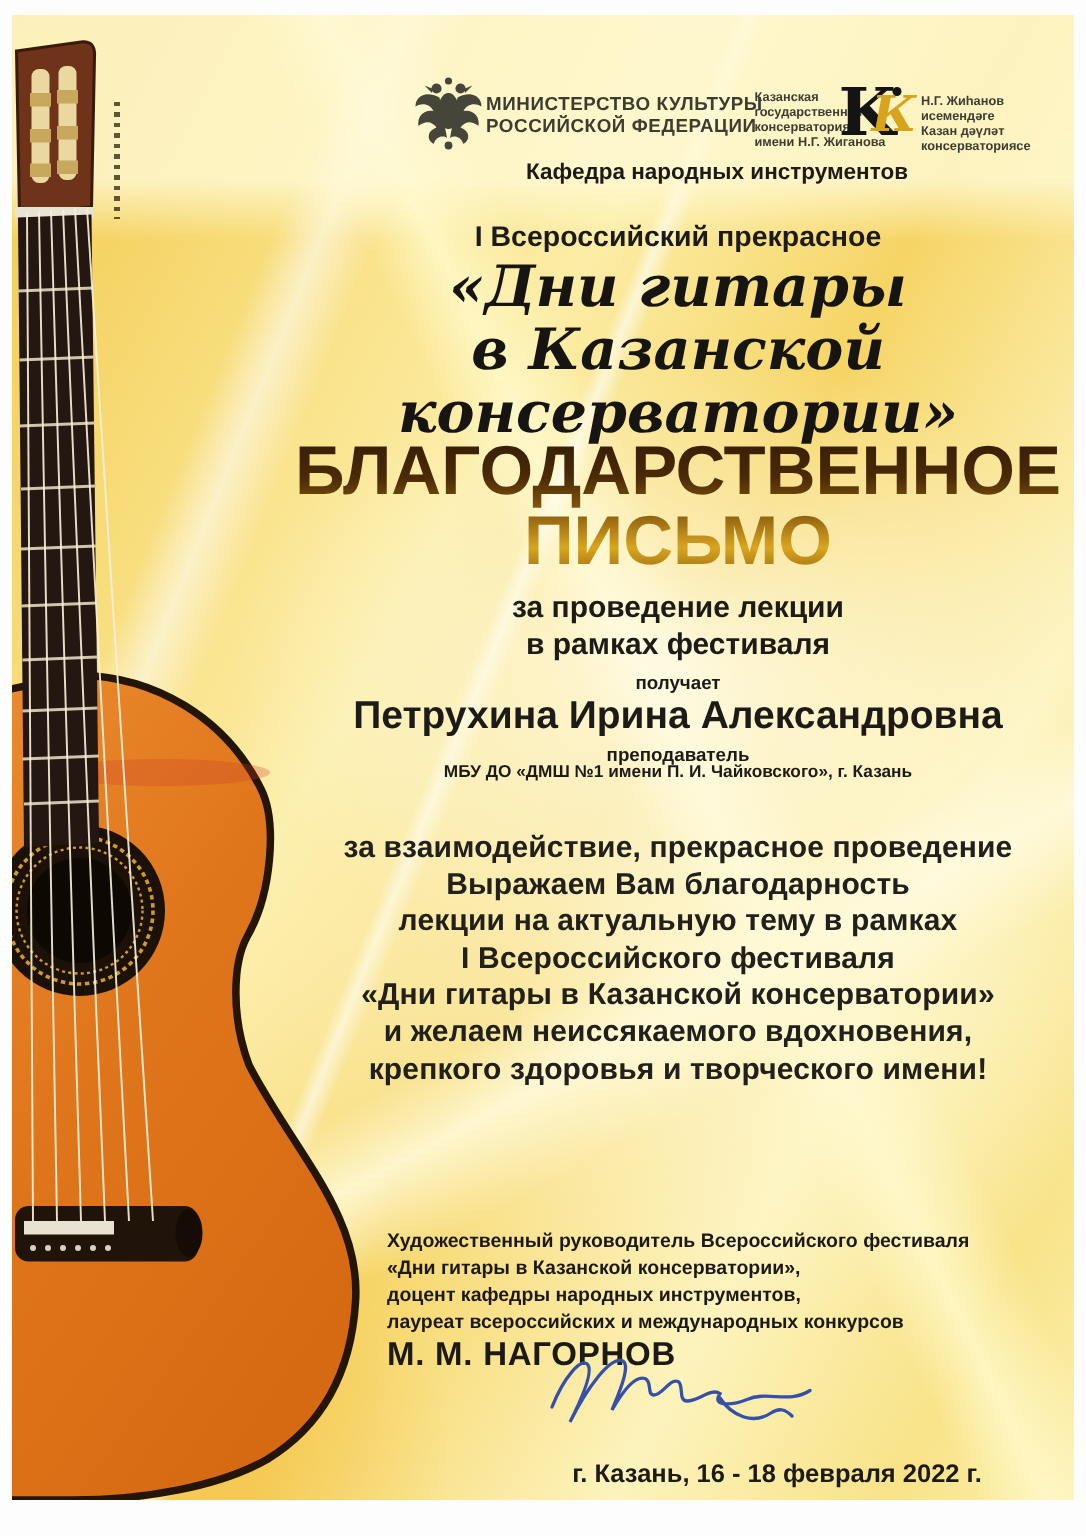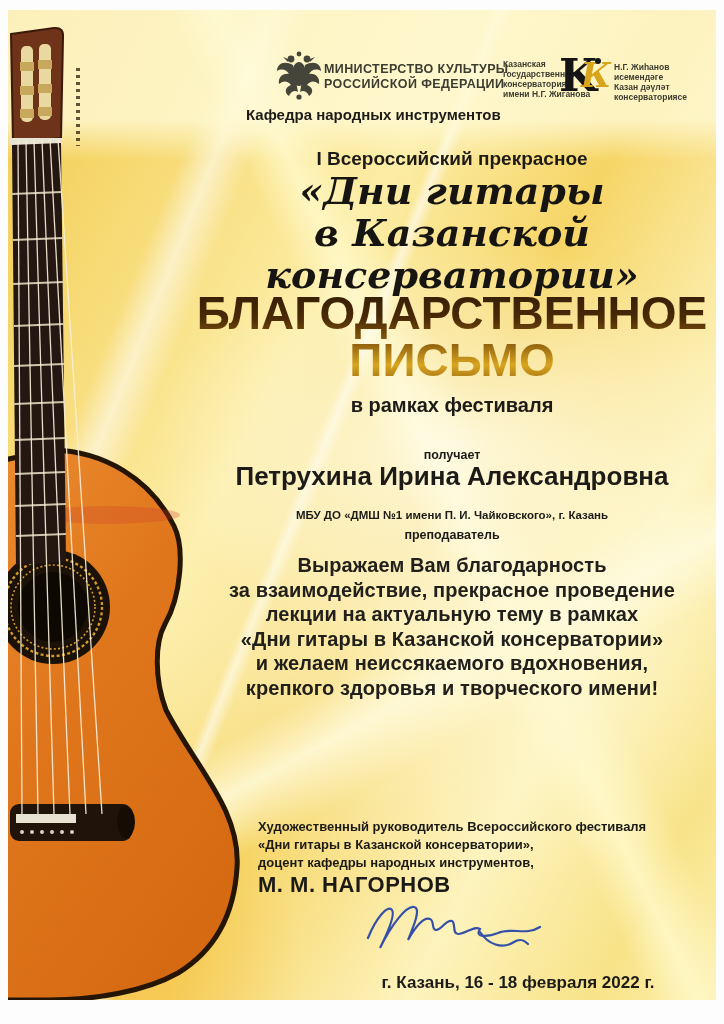--- a/index.html
+++ b/index.html
@@ -31,34 +31,34 @@
   .cons-ru { position:absolute; left:452px; top:49px; width:92px; color:#3c3c31;
     font-weight:bold; font-size:8.5px; line-height:10px;margin-left:43px; }
   .kk-logo { position:absolute; left:551px; top:44px; width:52px; height:48px; }
   .kk-black { position:absolute; left:0; top:-4px; font-family:"DejaVu Serif", serif; font-weight:bold;
     font-size:44px; color:#141414; }
   .kk-gold { position:absolute; left:22px; top:2px; font-family:"DejaVu Serif", serif; font-weight:bold;
     font-style:italic; font-size:33px; color:#d7a41c; }
   .kk-dot { position:absolute; left:36px; top:4px; width:6px; height:6px; border-radius:50%; background:#141414; }
   .cons-tt { position:absolute; left:606px; top:52px; width:86px; text-align:left; color:#3c3c31;
     font-weight:bold; font-size:8.5px; line-height:10px; }
-  .department { position:absolute; left:238px; top:96px; width:420px; text-align:left;
+  .department { position:absolute; left:260px; top:96px; width:420px; text-align:center;
     font-weight:bold; font-size:15px; color:#1d1b18; }
 
   .center-col { position:absolute; left:180px; width:528px; text-align:center; color:#1d1b18; }
   .festival-series { top:138px; font-weight:bold; font-size:19px; }
   .festival-name { top:160px; font-family:"DejaVu Serif", serif; font-style:italic; font-weight:bold;
     font-size:38px; line-height:42px; color:#171512; }
   .big-title { top:280px; font-weight:bold; font-size:46px; line-height:47px; letter-spacing:0px;
     background:linear-gradient(180deg, #331c05 0%, #4a2a07 30%, #8a5c0e 55%, #d9a520 80%, #9a6a10 100%);
     -webkit-background-clip:text; background-clip:text; -webkit-text-fill-color:transparent; color:#4a2a07;text-decoration:underline; }
   .reason { top:383px; font-weight:bold; font-size:20px; line-height:25px; }
   .receives { top:438px; font-weight:bold; font-size:12.5px; }
   .recipient { top:451px; font-weight:bold; font-size:26px; }
-  .rec-title { top:486px; font-weight:bold; font-size:12.5px;margin-top:32px; }
+  .rec-title { top:486px; font-weight:bold; font-size:12.5px; }
   .rec-org { top:499px; font-weight:bold; font-size:11.5px; }
   .body-text { top:543px; font-weight:bold; font-size:20px; line-height:24.6px; letter-spacing:0.1px; color:#22201c; }
 
   .sig-block { position:absolute; left:250px; top:808px; color:#1c1a17; font-weight:bold;
     font-size:13px; line-height:18px; }
   .sig-name { margin-top:4px; font-size:22px; letter-spacing:0.5px; }
   .signature-svg { position:absolute; left:352px; top:886px; }
   .date-line { position:absolute; left:280px; top:963px; width:460px; text-align:center;
     font-weight:bold; font-size:17px; color:#1d1b18; }
 </style>
@@ -172,40 +172,43 @@
     <div class="center-col festival-series">I Всероссийский прекрасное</div>
     <div class="center-col festival-name">
       <div>«Дни гитары</div>
       <div>в Казанской консерватории»</div>
     </div>
     <div class="center-col big-title">
       <div>БЛАГОДАРСТВЕННОЕ</div>
       <div>ПИСЬМО</div>
     </div>
     <div class="center-col reason">
+      <div>за проведение лекции</div>
       <div>в рамках фестиваля</div>
     </div>
     <div class="center-col receives">получает</div>
     <div class="center-col recipient">Петрухина Ирина Александровна</div>
     <div class="center-col rec-title">преподаватель</div>
     <div class="center-col rec-org">МБУ ДО «ДМШ №1 имени П. И. Чайковского», г. Казань</div>
 
     <div class="center-col body-text">
+      <div>за взаимодействие, прекрасное проведение</div>
       <div>Выражаем Вам благодарность</div>
-      <div>за взаимодействие, прекрасное проведение</div>
       <div>лекции на актуальную тему в рамках</div>
+      <div>I Всероссийского фестиваля</div>
       <div>«Дни гитары в Казанской консерватории»</div>
       <div>и желаем неиссякаемого вдохновения,</div>
       <div>крепкого здоровья и творческого имени!</div>
     </div>
 
     <div class="sig-block">
       <div>Художественный руководитель Всероссийского фестиваля</div>
       <div>«Дни гитары в Казанской консерватории»,</div>
       <div>доцент кафедры народных инструментов,</div>
+      <div>лауреат всероссийских и международных конкурсов</div>
       <div class="sig-name">М. М. НАГОРНОВ</div>
     </div>
 
     <svg class="signature-svg" width="195" height="64" viewBox="0 0 195 64">
       <g fill="none" stroke="#3550a8" stroke-width="2.2" stroke-linecap="round">
         <path d="M8,42 C16,22 28,8 32,14 C36,20 24,44 20,52 C32,28 46,10 54,11 C62,12 52,34 48,44 C56,30 64,21 70,23 C75,25 71,34 76,34 C82,34 86,23 92,25 C96,27 92,38 98,38 C106,38 114,29 120,33 C114,42 128,41 138,37 C152,31 166,40 180,31"></path>
         <path d="M120,36 C128,48 142,54 154,46 C160,42 164,44 168,48"></path>
       </g>
     </svg>
 

